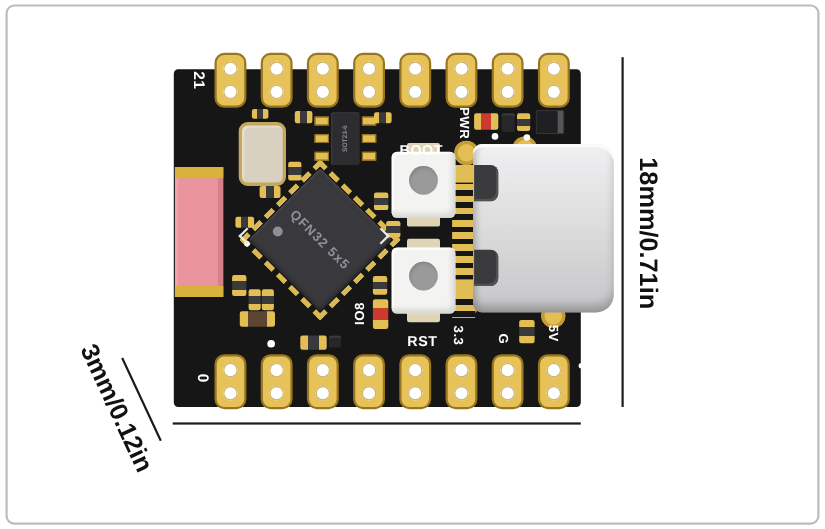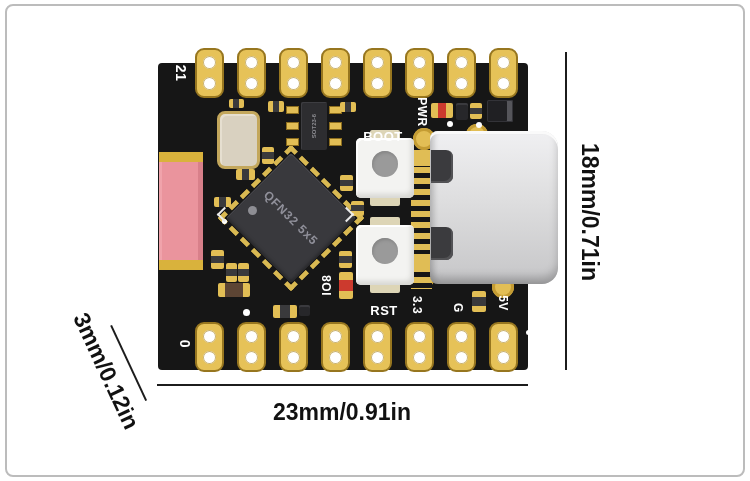--- a/index.html
+++ b/index.html
@@ -248,20 +248,19 @@
   <div class="sk sk13" style="left:383px;top:105px;margin-top:31px;">BOOT</div>
   <div class="sk sk12" style="left:422px;top:112px;--r:90deg;">PWR</div>
   <div class="sk sk12" style="left:327px;top:285px;--r:-90deg;">IO8</div>
   <div class="sk sk13" style="left:384px;top:310px;text-align:center;">RST</div>
   <div class="sk sk12" style="left:417px;top:305px;--r:90deg;">3.3</div>
   <div class="sk sk12" style="left:458px;top:308px;--r:90deg;">G</div>
   <div class="sk sk12" style="left:503px;top:303px;--r:90deg;">5V</div>
   <div class="sk sk14" style="left:185px;top:344px;--r:90deg;">0</div>
 
   <div class="dim-line" style="left:157px;top:384px;width:371px;height:2px;"></div>
-  <div class="dim-text" style="left:342px;top:412px;">23mm/0.91in</div>
 
   <div class="dim-line" style="left:565px;top:52px;width:2px;height:318px;"></div>
   <div class="dim-text" style="left:589px;top:212px;--r:90deg;">18mm/0.71in</div>
 
   <div class="dim-line" style="left:112px;top:325px;width:83px;height:2px;transform-origin:0 0;transform:rotate(65deg);"></div>
   <div class="dim-text" style="left:106px;top:371px;--r:65deg;">3mm/0.12in</div>
 </div>
 
 </body></html>

